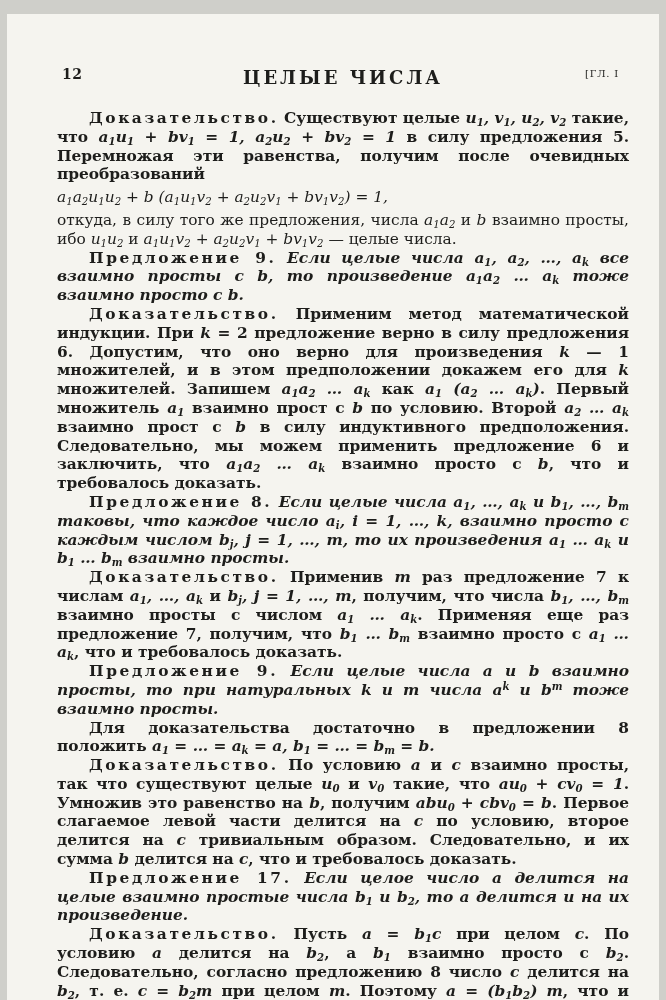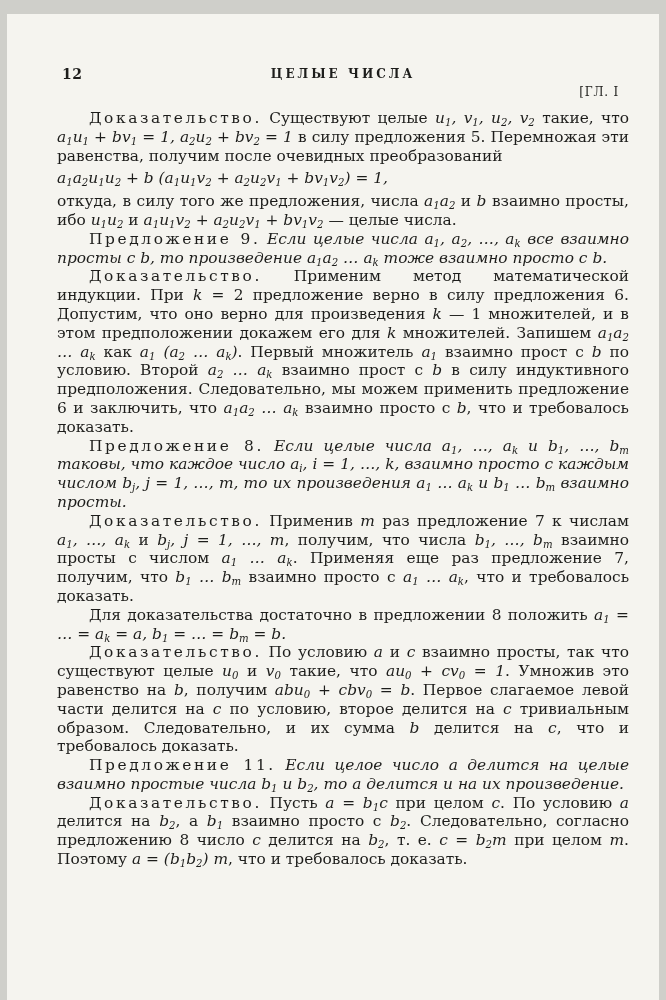--- a/index.html
+++ b/index.html
@@ -16,33 +16,33 @@
   .page-header {
     position: absolute; top: 52px; left: 50px; width: 572px; height: 20px;
   }
   .page-number {
     position: absolute; left: 5px; top: 0;
     font-weight: bold; font-size: 14px; letter-spacing: 0.5px;
   }
   .running-title {
     position: absolute; left: 0; right: 0; top: 1px;
     text-align: center;
-    font-weight: bold; font-size: 12px; letter-spacing: 3px;
+    font-weight: bold; font-size: 18px; letter-spacing: 3px;
   }
   .chapter-mark {
-    position: absolute; right: 10px; top: 19px;
-    font-size: 12px; letter-spacing: 0.8px;
+    position: absolute; right: 10px; top: 2px;
+    font-size: 10px; letter-spacing: 0.8px;
   }
   .page-body {
     position: absolute; top: 95px; left: 50px; width: 572px;
     font-size: 15.4px; line-height: 18.8px;
     text-align: justify;
   }
   p.para { margin: 0; }
-  .p-indent { text-indent: 32px; }
+  .p-indent { text-indent: 32px; font-weight: bold; }
   .p-flush  { text-indent: 0; }
   .p-center { text-align: left; text-indent: 0; padding: 4px 0 4px 0; }
   .run-spaced { letter-spacing: 2.6px; }
   .run-italic { font-style: italic; }
   sub, sup { font-size: 66%; line-height: 0; }
   sub { vertical-align: -0.28em; }
   sup { vertical-align: 0.5em; }
 </style>
 </head>
 <body>
@@ -54,18 +54,19 @@
     <span class="chapter-mark">[ГЛ. I</span>
   </div>
   <div class="page-body">
       <p class="para p-indent"><span class="run-spaced">Доказательство.</span><span class="run-normal"> Существуют целые </span><span class="run-italic">u<sub>1</sub>, v<sub>1</sub>, u<sub>2</sub>, v<sub>2</sub></span><span class="run-normal"> такие, что </span><span class="run-italic">a<sub>1</sub>u<sub>1</sub> + bv<sub>1</sub> = 1, a<sub>2</sub>u<sub>2</sub> + bv<sub>2</sub> = 1</span><span class="run-normal"> в силу предложения 5. Перемножая эти равенства, получим после очевидных преобразований</span></p>
       <p class="para p-center"><span class="run-italic">a<sub>1</sub>a<sub>2</sub>u<sub>1</sub>u<sub>2</sub> + b (a<sub>1</sub>u<sub>1</sub>v<sub>2</sub> + a<sub>2</sub>u<sub>2</sub>v<sub>1</sub> + bv<sub>1</sub>v<sub>2</sub>) = 1,</span></p>
       <p class="para p-flush"><span class="run-normal">откуда, в силу того же предложения, числа </span><span class="run-italic">a<sub>1</sub>a<sub>2</sub></span><span class="run-normal"> и </span><span class="run-italic">b</span><span class="run-normal"> взаимно просты, ибо </span><span class="run-italic">u<sub>1</sub>u<sub>2</sub></span><span class="run-normal"> и </span><span class="run-italic">a<sub>1</sub>u<sub>1</sub>v<sub>2</sub> + a<sub>2</sub>u<sub>2</sub>v<sub>1</sub> + bv<sub>1</sub>v<sub>2</sub></span><span class="run-normal"> — целые числа.</span></p>
       <p class="para p-indent"><span class="run-spaced">Предложение 9.</span><span class="run-italic"> Если целые числа a<sub>1</sub>, a<sub>2</sub>, …, a<sub>k</sub> все взаимно просты с b, то произведение a<sub>1</sub>a<sub>2</sub> … a<sub>k</sub> тоже взаимно просто с b.</span></p>
       <p class="para p-indent"><span class="run-spaced">Доказательство.</span><span class="run-normal"> Применим метод математической индукции. При </span><span class="run-italic">k</span><span class="run-normal"> = 2 предложение верно в силу предложения 6. Допустим, что оно верно для произведения </span><span class="run-italic">k</span><span class="run-normal"> — 1 множителей, и в этом предположении докажем его для </span><span class="run-italic">k</span><span class="run-normal"> множителей. Запишем </span><span class="run-italic">a<sub>1</sub>a<sub>2</sub> … a<sub>k</sub></span><span class="run-normal"> как </span><span class="run-italic">a<sub>1</sub> (a<sub>2</sub> … a<sub>k</sub>)</span><span class="run-normal">. Первый множитель </span><span class="run-italic">a<sub>1</sub></span><span class="run-normal"> взаимно прост с </span><span class="run-italic">b</span><span class="run-normal"> по условию. Второй </span><span class="run-italic">a<sub>2</sub> … a<sub>k</sub></span><span class="run-normal"> взаимно прост с </span><span class="run-italic">b</span><span class="run-normal"> в силу индуктивного предположения. Следовательно, мы можем применить предложение 6 и заключить, что </span><span class="run-italic">a<sub>1</sub>a<sub>2</sub> … a<sub>k</sub></span><span class="run-normal"> взаимно просто с </span><span class="run-italic">b</span><span class="run-normal">, что и требовалось доказать.</span></p>
       <p class="para p-indent"><span class="run-spaced">Предложение 8.</span><span class="run-italic"> Если целые числа a<sub>1</sub>, …, a<sub>k</sub> и b<sub>1</sub>, …, b<sub>m</sub> таковы, что каждое число a<sub>i</sub>, i = 1, …, k, взаимно просто с каждым числом b<sub>j</sub>, j = 1, …, m, то их произведения a<sub>1</sub> … a<sub>k</sub> и b<sub>1</sub> … b<sub>m</sub> взаимно просты.</span></p>
       <p class="para p-indent"><span class="run-spaced">Доказательство.</span><span class="run-normal"> Применив </span><span class="run-italic">m</span><span class="run-normal"> раз предложение 7 к числам </span><span class="run-italic">a<sub>1</sub>, …, a<sub>k</sub></span><span class="run-normal"> и </span><span class="run-italic">b<sub>j</sub>, j = 1, …, m</span><span class="run-normal">, получим, что числа </span><span class="run-italic">b<sub>1</sub>, …, b<sub>m</sub></span><span class="run-normal"> взаимно просты с числом </span><span class="run-italic">a<sub>1</sub> … a<sub>k</sub></span><span class="run-normal">. Применяя еще раз предложение 7, получим, что </span><span class="run-italic">b<sub>1</sub> … b<sub>m</sub></span><span class="run-normal"> взаимно просто с </span><span class="run-italic">a<sub>1</sub> … a<sub>k</sub></span><span class="run-normal">, что и требовалось доказать.</span></p>
+      <p class="para p-indent"><span class="run-spaced">Предложение 9.</span><span class="run-italic"> Если целые числа a и b взаимно просты, то при натуральных k и m числа a<sup>k</sup> и b<sup>m</sup> тоже взаимно просты.</span></p>
       <p class="para p-indent"><span class="run-normal">Для доказательства достаточно в предложении 8 положить </span><span class="run-italic">a<sub>1</sub> = … = a<sub>k</sub> = a, b<sub>1</sub> = … = b<sub>m</sub> = b.</span></p>
       <p class="para p-indent"><span class="run-spaced">Доказательство.</span><span class="run-normal"> По условию </span><span class="run-italic">a</span><span class="run-normal"> и </span><span class="run-italic">c</span><span class="run-normal"> взаимно просты, так что существуют целые </span><span class="run-italic">u<sub>0</sub></span><span class="run-normal"> и </span><span class="run-italic">v<sub>0</sub></span><span class="run-normal"> такие, что </span><span class="run-italic">au<sub>0</sub> + cv<sub>0</sub> = 1</span><span class="run-normal">. Умножив это равенство на </span><span class="run-italic">b</span><span class="run-normal">, получим </span><span class="run-italic">abu<sub>0</sub> + cbv<sub>0</sub> = b</span><span class="run-normal">. Первое слагаемое левой части делится на </span><span class="run-italic">c</span><span class="run-normal"> по условию, второе делится на </span><span class="run-italic">c</span><span class="run-normal"> тривиальным образом. Следовательно, и их сумма </span><span class="run-italic">b</span><span class="run-normal"> делится на </span><span class="run-italic">c</span><span class="run-normal">, что и требовалось доказать.</span></p>
-      <p class="para p-indent"><span class="run-spaced">Предложение 11.</span><span class="run-italic"> Если целое число a делится на целые взаимно простые числа b<sub>1</sub> и b<sub>2</sub>, то a делится и на их произведение.</span></p>
+      <p class="para p-indent"><span class="run-spaced">Предложение 17.</span><span class="run-italic"> Если целое число a делится на целые взаимно простые числа b<sub>1</sub> и b<sub>2</sub>, то a делится и на их произведение.</span></p>
       <p class="para p-indent"><span class="run-spaced">Доказательство.</span><span class="run-normal"> Пусть </span><span class="run-italic">a = b<sub>1</sub>c</span><span class="run-normal"> при целом </span><span class="run-italic">c</span><span class="run-normal">. По условию </span><span class="run-italic">a</span><span class="run-normal"> делится на </span><span class="run-italic">b<sub>2</sub></span><span class="run-normal">, а </span><span class="run-italic">b<sub>1</sub></span><span class="run-normal"> взаимно просто с </span><span class="run-italic">b<sub>2</sub></span><span class="run-normal">. Следовательно, согласно предложению 8 число </span><span class="run-italic">c</span><span class="run-normal"> делится на </span><span class="run-italic">b<sub>2</sub></span><span class="run-normal">, т. е. </span><span class="run-italic">c = b<sub>2</sub>m</span><span class="run-normal"> при целом </span><span class="run-italic">m</span><span class="run-normal">. Поэтому </span><span class="run-italic">a = (b<sub>1</sub>b<sub>2</sub>) m</span><span class="run-normal">, что и требовалось доказать.</span></p>
     </div>
 </div>
 
 </body></html>

